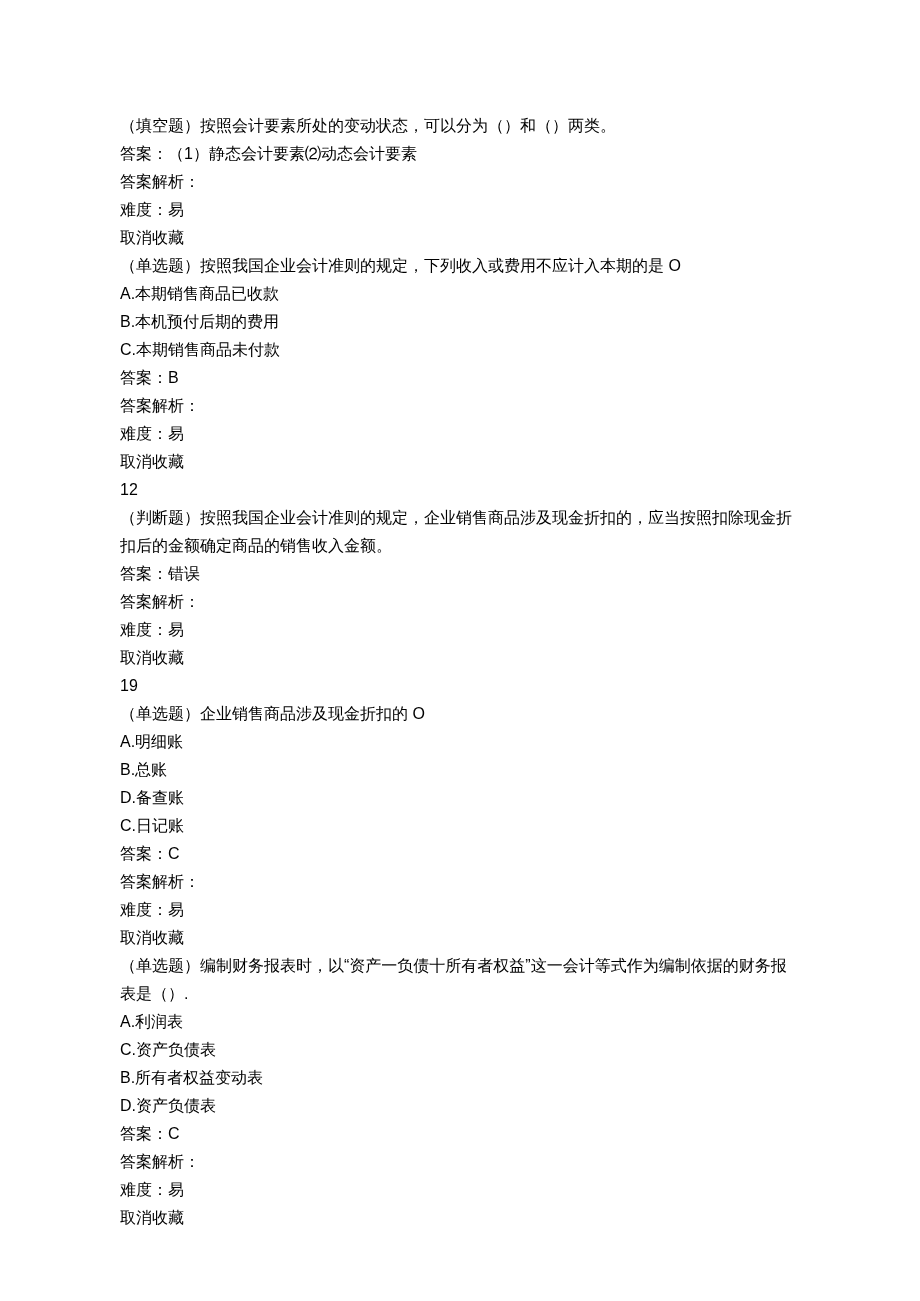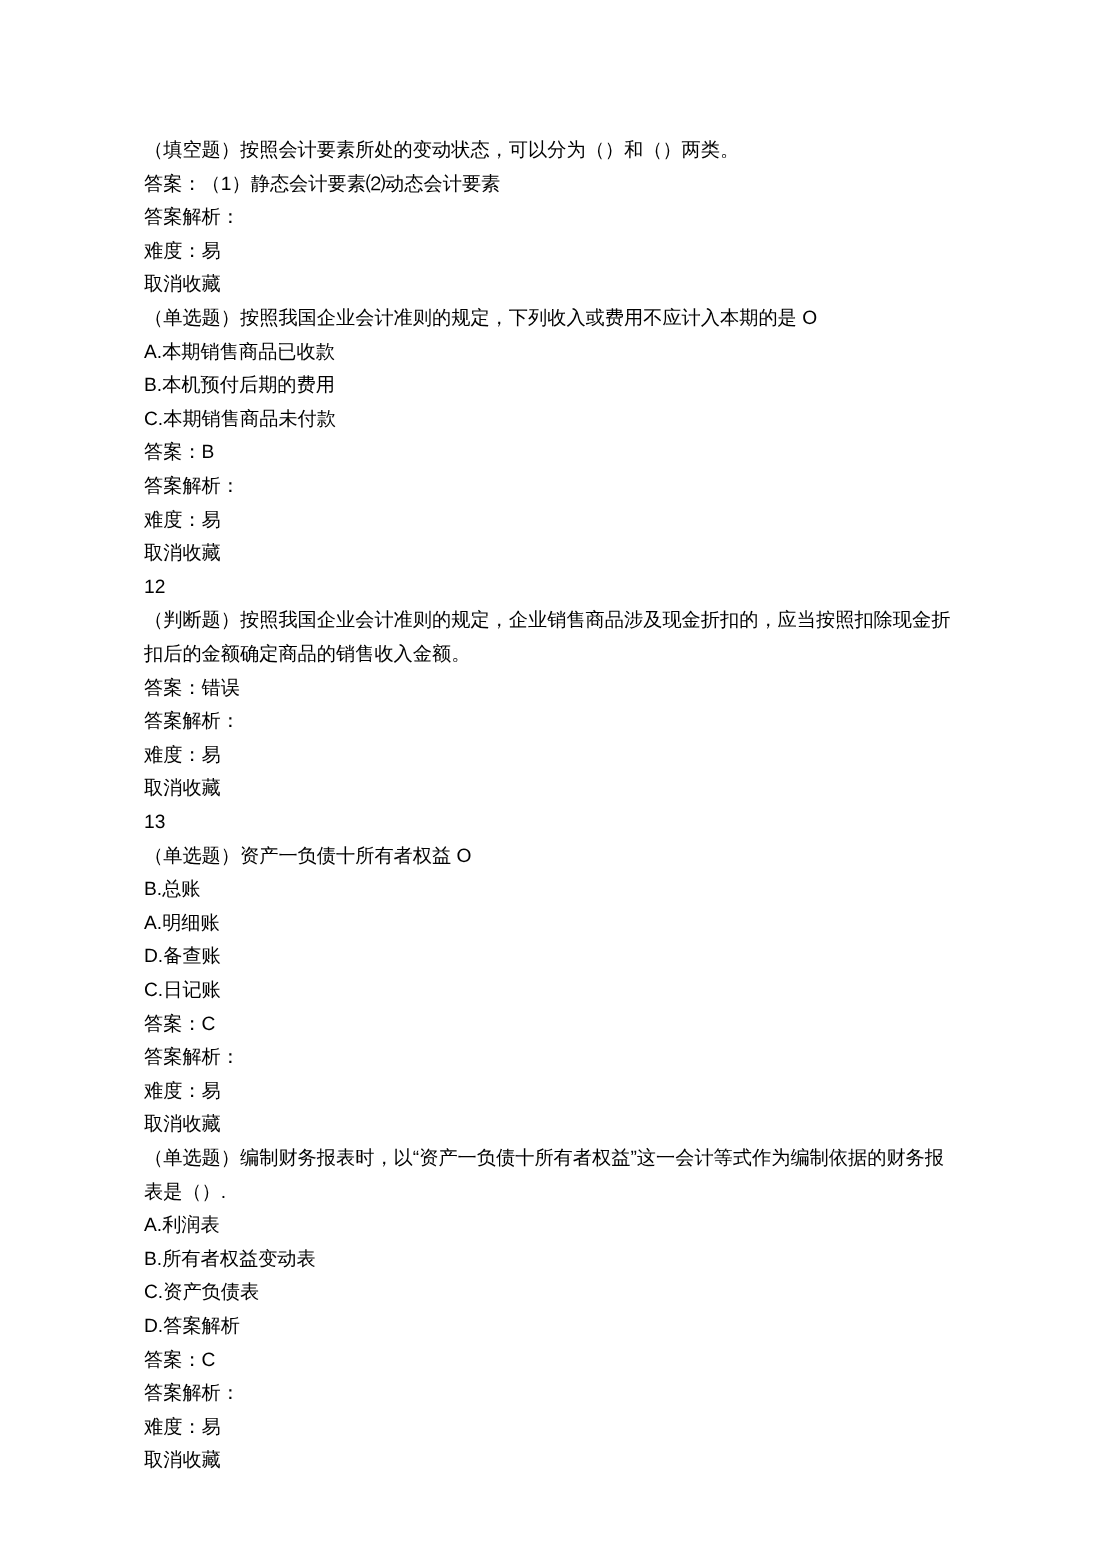--- a/index.html
+++ b/index.html
@@ -41,34 +41,34 @@
   <span class="line">难度：易</span>
   <span class="line">取消收藏</span>
 
   <span class="line">12</span>
   <span class="line">（判断题）按照我国企业会计准则的规定，企业销售商品涉及现金折扣的，应当按照扣除现金折扣后的金额确定商品的销售收入金额。</span>
   <span class="line">答案：错误</span>
   <span class="line">答案解析：</span>
   <span class="line">难度：易</span>
   <span class="line">取消收藏</span>
 
-  <span class="line">13</span>
-  <span class="line">（单选题）资产一负债十所有者权益 O</span>
+  <span class="line">19</span>
+  <span class="line">（单选题）企业销售商品涉及现金折扣的 O</span>
+  <span class="line">A.明细账</span>
   <span class="line">B.总账</span>
-  <span class="line">A.明细账</span>
   <span class="line">D.备查账</span>
   <span class="line">C.日记账</span>
   <span class="line">答案：C</span>
   <span class="line">答案解析：</span>
   <span class="line">难度：易</span>
   <span class="line">取消收藏</span>
 
   <span class="line">（单选题）编制财务报表时，以“资产一负债十所有者权益”这一会计等式作为编制依据的财务报表是（）.</span>
   <span class="line">A.利润表</span>
+  <span class="line">C.资产负债表</span>
   <span class="line">B.所有者权益变动表</span>
-  <span class="line">C.资产负债表</span>
-  <span class="line">D.答案解析</span>
+  <span class="line">D.资产负债表</span>
   <span class="line">答案：C</span>
   <span class="line">答案解析：</span>
   <span class="line">难度：易</span>
   <span class="line">取消收藏</span>
 
 </div>
 
 </body></html>

